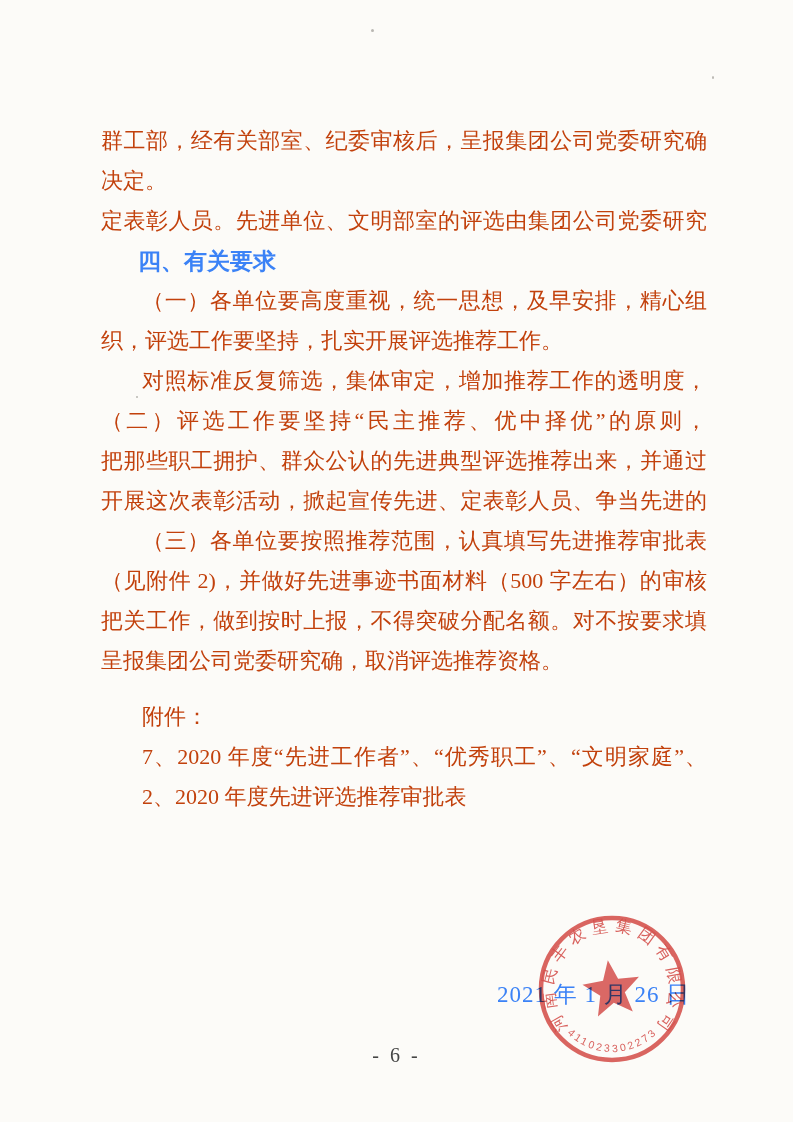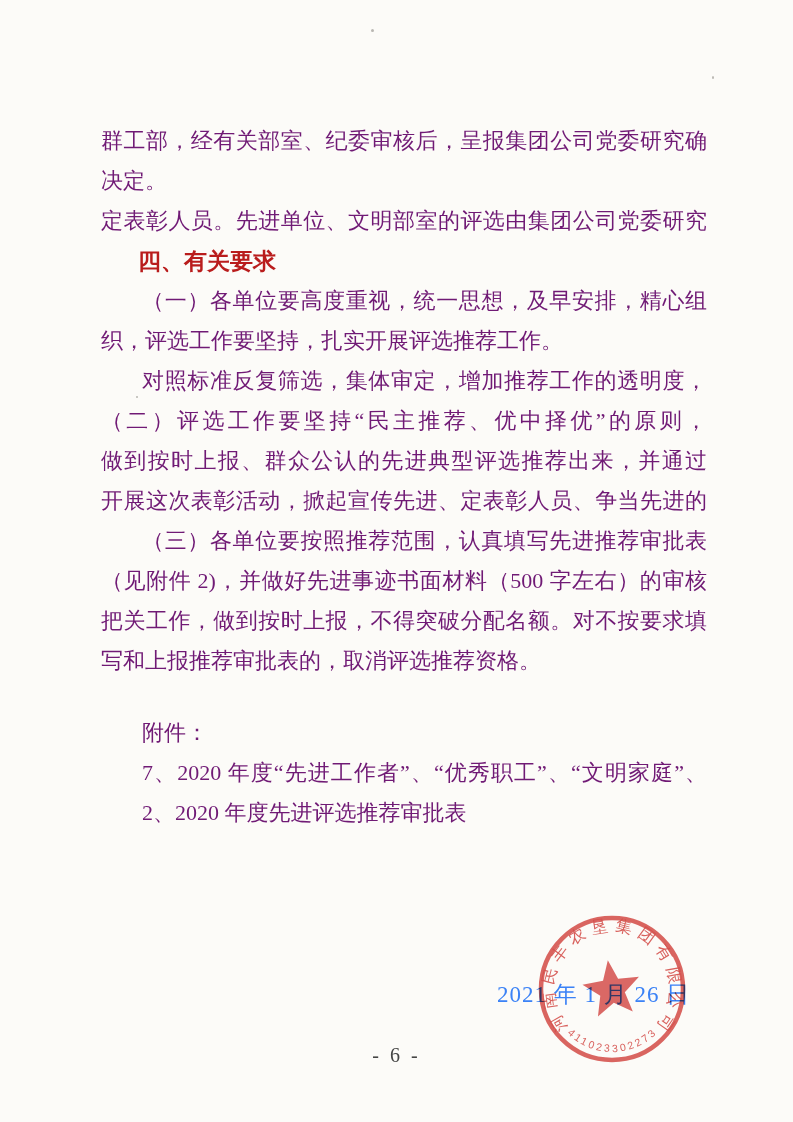--- a/index.html
+++ b/index.html
@@ -14,37 +14,37 @@
     background:#fcfbf8;
     overflow:hidden;
     color:#2e2e2e;
   }
   .doc-body{
     position:absolute;
     left:101px;top:121px;
     width:606px;
   }
   .block{margin:0;}
-  .block.gap-before{margin-top:32px;}
+  .block.gap-before{margin-top:16px;}
   .line{
     height:40px;line-height:40px;
     font-size:22px;
-    color:#701a75;
+    color:#c2410c;
     overflow:hidden;
   }
   .line.fill{
     text-align:justify;
     text-align-last:justify;
   }
   .block.indented .line:first-child{text-indent:41px;}
   .block.heading .line{
     font-family:"Liberation Sans","DejaVu Sans",sans-serif;
     font-weight:700;
     font-size:23px;
-    color:#b91c1c;
+    color:#3b82f6;
   }
   .block.heading.indented .line:first-child{text-indent:37px;}
   .date-line{
     position:absolute;
     left:497px;top:978px;
     height:34px;line-height:34px;
     font-size:23px;
     letter-spacing:1px;
     color:#3b82f6;
     z-index:2;
@@ -90,28 +90,28 @@
       <div class="block heading indented">
         <div class="line">四、有关要求</div>
       </div>
       <div class="block body indented">
         <div class="line fill">（一）各单位要高度重视，统一思想，及早安排，精心组</div>
         <div class="line">织，评选工作要坚持，扎实开展评选推荐工作。</div>
       </div>
       <div class="block body indented">
         <div class="line fill">对照标准反复筛选，集体审定，增加推荐工作的透明度，真正</div>
         <div class="line fill">（二）评选工作要坚持“民主推荐、优中择优”的原则，</div>
-        <div class="line fill">做到按时上报、群众公认的先进典型评选推荐出来，并通过</div>
+        <div class="line fill">把那些职工拥护、群众公认的先进典型评选推荐出来，并通过</div>
         <div class="line fill">开展这次表彰活动，掀起宣传先进、定表彰人员、争当先进的热</div>
       </div>
       <div class="block body indented">
         <div class="line fill">（三）各单位要按照推荐范围，认真填写先进推荐审批表</div>
         <div class="line fill">（见附件 2)，并做好先进事迹书面材料（500 字左右）的审核</div>
         <div class="line fill">把关工作，做到按时上报，不得突破分配名额。对不按要求填</div>
-        <div class="line">写和上报推荐审批表的，取消评选推荐资格。</div>
+        <div class="line">呈报集团公司党委研究确，取消评选推荐资格。</div>
       </div>
       <div class="block body indented gap-before">
         <div class="line">附件：</div>
       </div>
       <div class="block body indented">
         <div class="line fill">7、2020 年度“先进工作者”、“优秀职工”、“文明家庭”、</div>
       </div>
       <div class="block body indented">
         <div class="line">2、2020 年度先进评选推荐审批表</div>
       </div>

